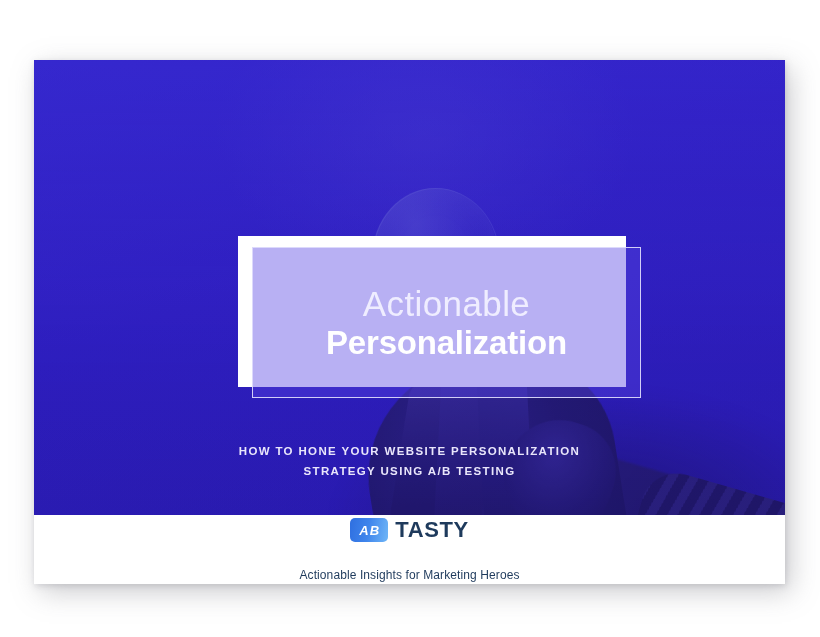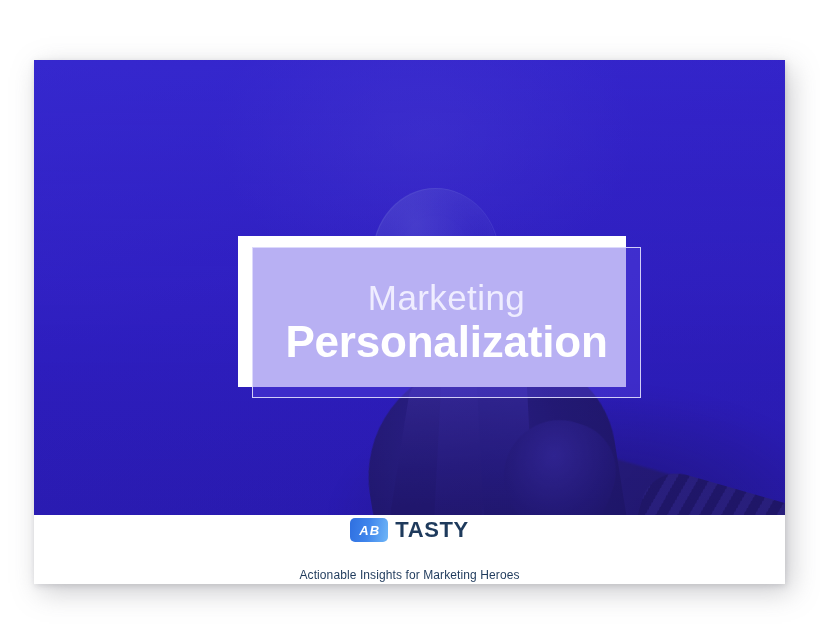--- a/index.html
+++ b/index.html
@@ -260,21 +260,21 @@
     color: #EFEDFF;
     font-size: 35px;
     font-weight: 300;
     letter-spacing: 0.4px;
     line-height: 1.02;
     margin: 0 0 4px 0;
     text-align: center;
   }
   .title-line2 {
     color: #ffffff;
-    font-size: 44px;
+    font-size: 33px;
     font-weight: 700;
     letter-spacing: -0.2px;
     line-height: 1.02;
     margin: 0;
     text-align: center;
   }
 
   
   .subtitle {
     position: absolute;
@@ -365,24 +365,28 @@
       <div class="finger-2"></div>
       <div class="finger-3"></div>
       <div class="thumb"></div>
       <div class="duotone"></div>
       <div class="duotone-lift"></div>
     </div>
 
     <div class="title-plate"></div>
 
     <div class="title-frame">
-      <div class="title-line1">Marketing</div>
+      <div class="title-line1">Actionable</div>
       <div class="title-line2">Personalization</div>
     </div>
 
+    <div class="subtitle">
+      <span class="sub-line">HOW TO HONE YOUR WEBSITE PERSONALIZATION</span>
+      <span class="sub-line">STRATEGY USING A/B TESTING</span>
+    </div>
 
     <div class="footer-band">
       <div class="logo-row">
         <div class="logo-badge">
           <span class="glyph">A</span>
           <span class="glyph">B</span>
         </div>
         <div class="logo-word">TASTY</div>
       </div>
       <div class="tagline">Actionable Insights for Marketing Heroes</div>

